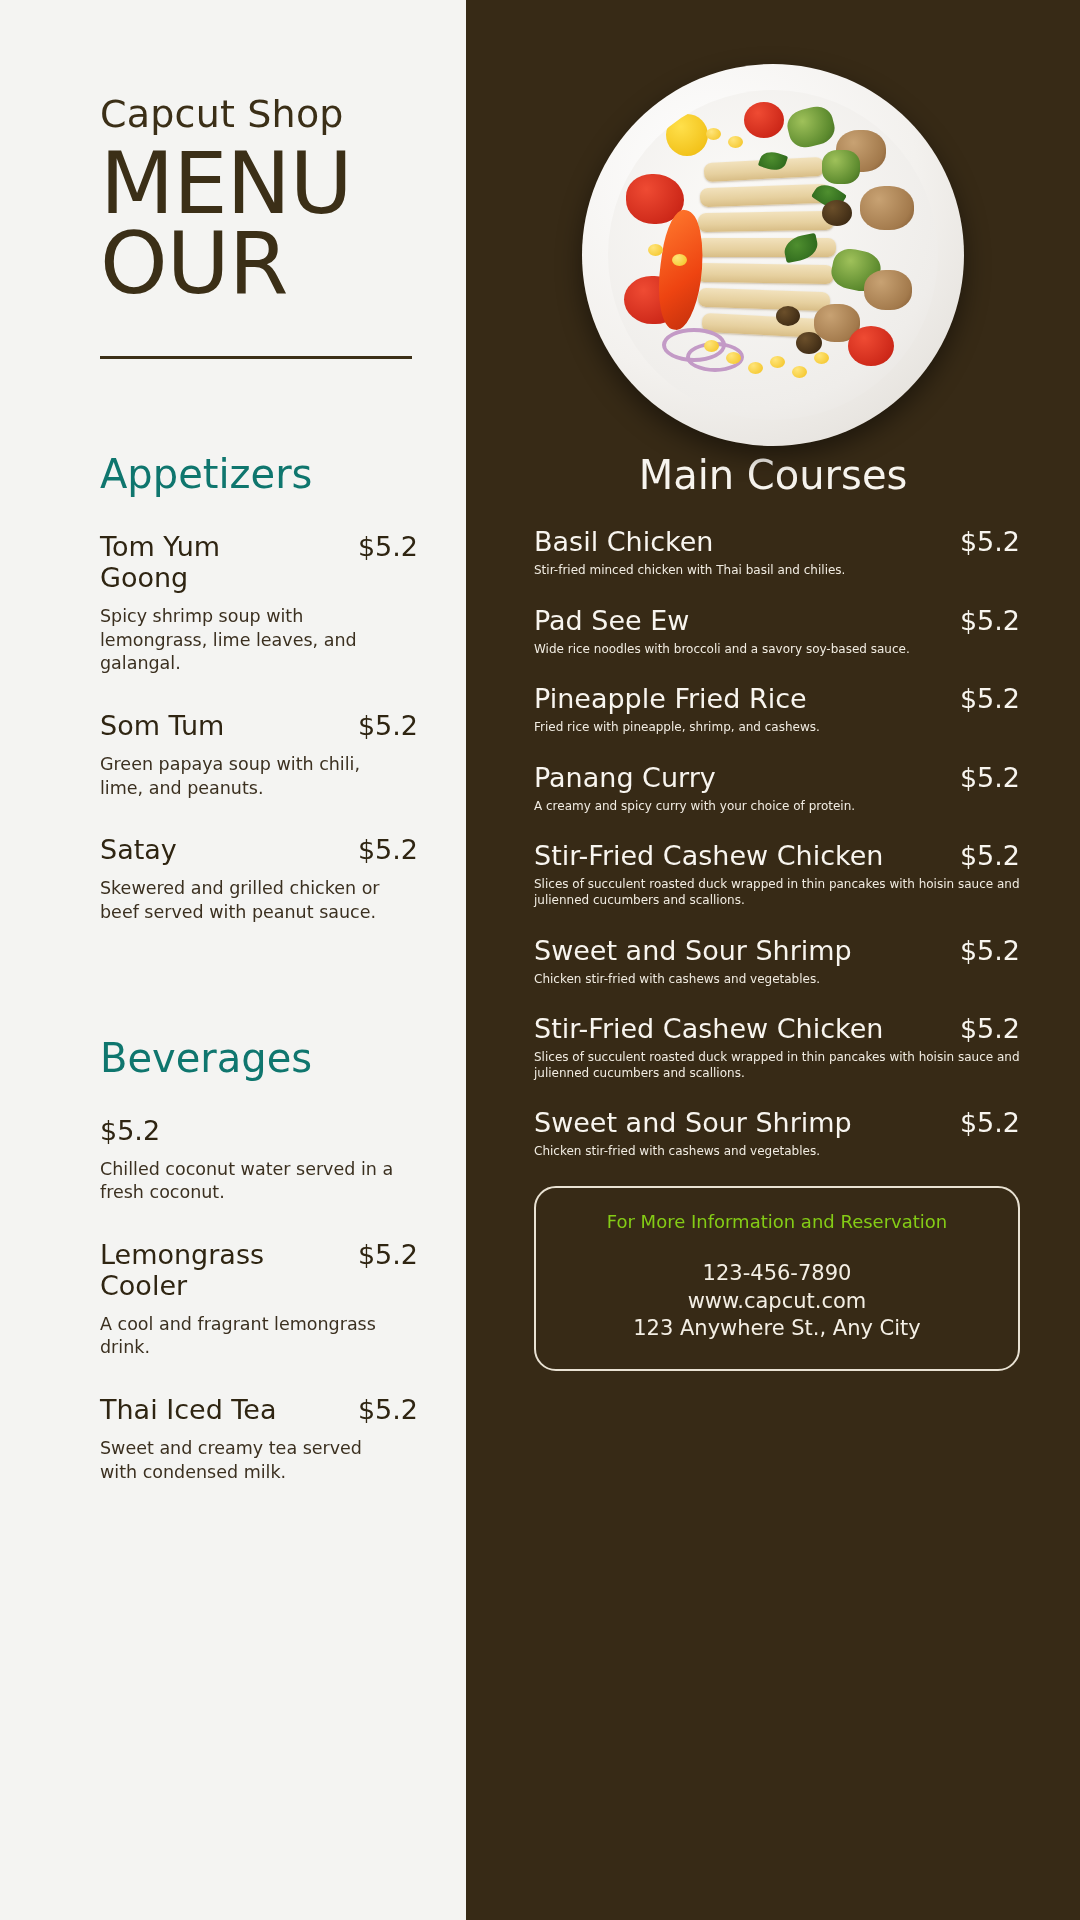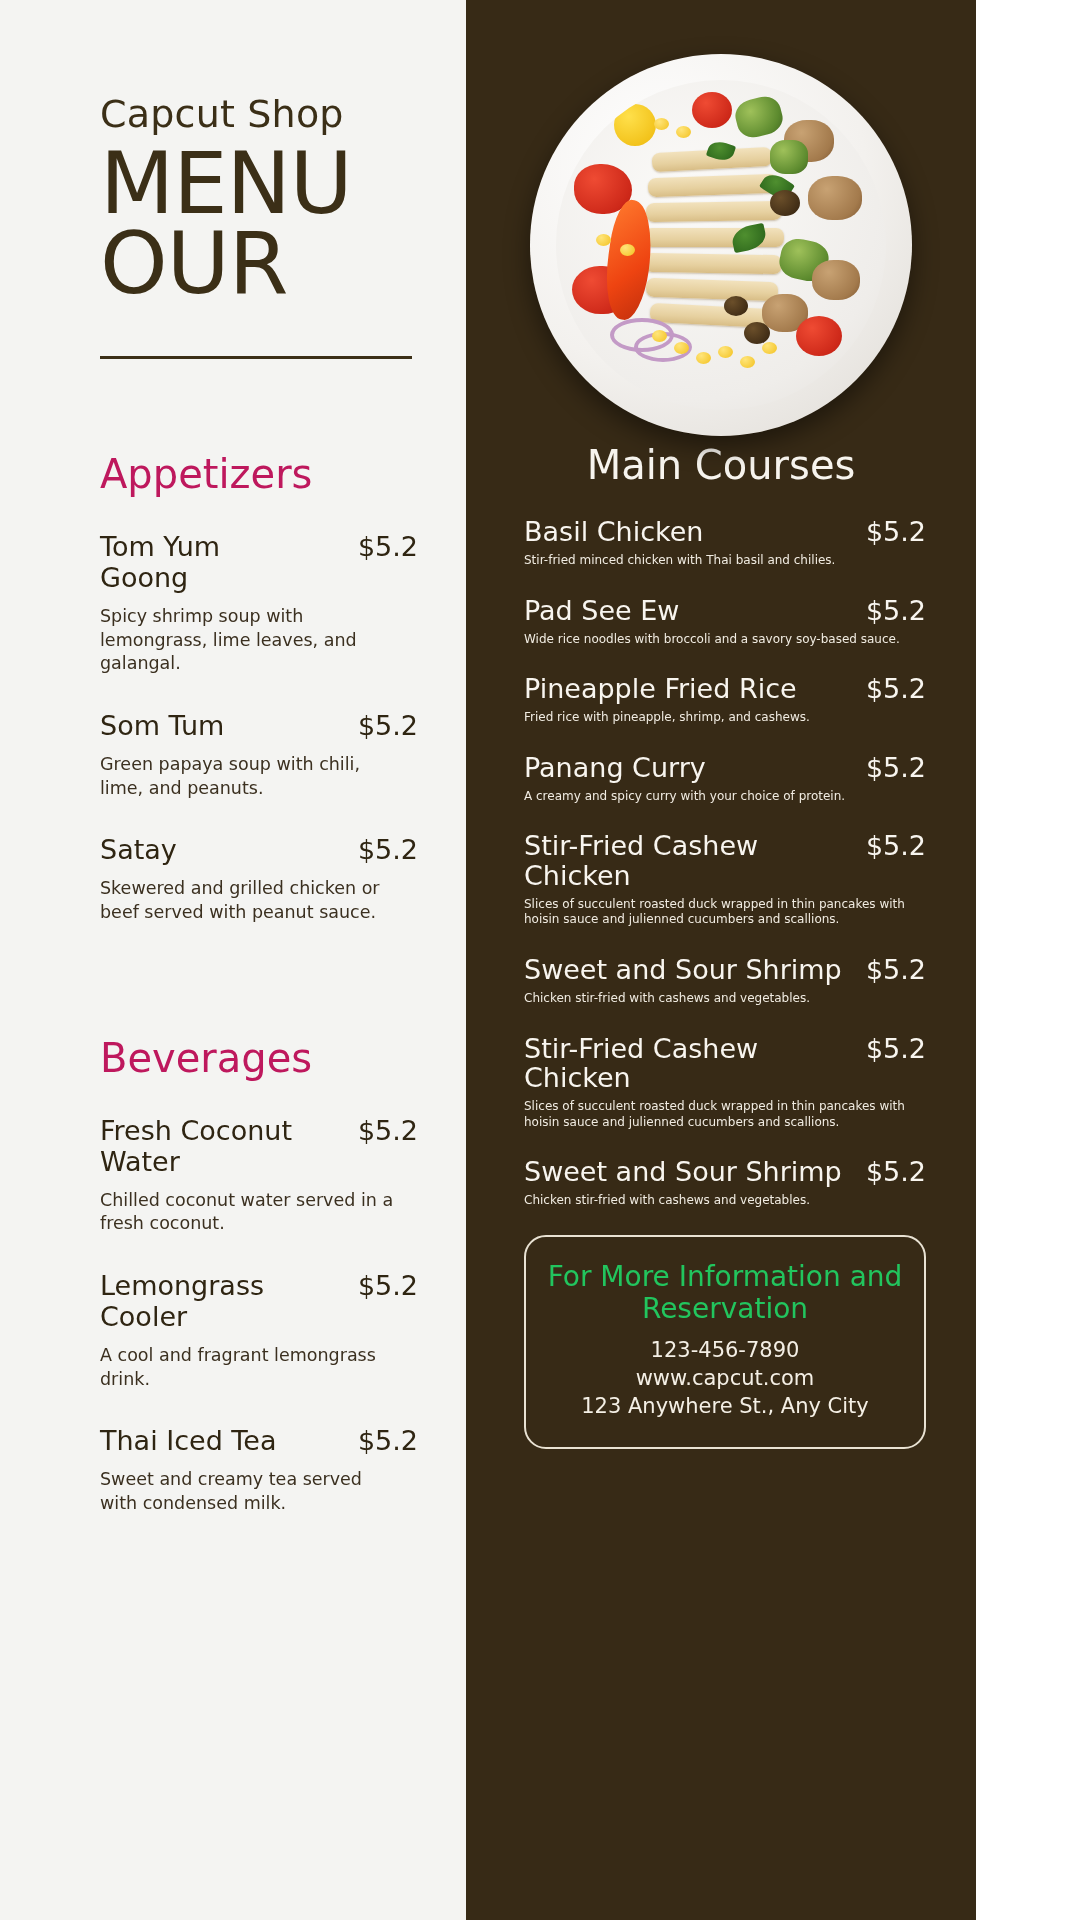--- a/index.html
+++ b/index.html
@@ -41,21 +41,21 @@
     letter-spacing: -1px;
   }
   .rule {
     width: 312px;
     height: 3px;
     background: #3b2f17;
     margin-top: 52px;
   }
   .section-title-left {
     font-size: 40px;
-    color: #be185d;
+    color: #0f766e;
     font-weight: 400;
     margin-top: 92px;
     margin-bottom: 34px;
   }
   .l-item { margin-bottom: 34px; max-width: 318px; }
   .l-row {
     display: flex;
     justify-content: space-between;
     align-items: flex-start;
     gap: 10px;
@@ -77,25 +77,25 @@
     font-size: 17.5px;
     color: #3b3020;
     line-height: 1.35;
     margin-top: 12px;
     max-width: 300px;
   }
   .beverages-gap { margin-top: 110px; }
 
   
   .right {
-    width: 510px;
+    width: 614px;
     height: 100%;
     background: #372a16;
     position: relative;
-    padding: 6px;
+    padding: 16px;
   }
   .dish-wrap {
     width: 100%;
     height: 430px;
     display: flex;
     align-items: center;
     justify-content: center;
     padding-top: 48px;
   }
   
@@ -206,24 +206,24 @@
     max-width: 500px;
   }
   .info-box {
     margin: 22px 44px 0 52px;
     border: 2px solid #e9e2d3;
     border-radius: 22px;
     padding: 24px 20px 26px 20px;
     text-align: center;
   }
   .info-title {
-    font-size: 28px;
-    color: #22c55e;
+    font-size: 18px;
+    color: #84cc16;
     line-height: 1.15;
-    margin-bottom: 12px;
+    margin-bottom: 27px;
     font-weight: 400;
   }
   .info-line {
     font-size: 21px;
     color: #f4efe5;
     line-height: 1.33;
   }
 </style>
 </head>
 <body>
@@ -264,21 +264,20 @@
         </div>
         <div class="l-desc">Skewered and grilled chicken or beef served with peanut sauce.</div>
       </div>
     </div>
 
     <div class="left-inner beverages-gap">
       <div class="section-title-left" style="margin-top:0;">Beverages</div>
 
       <div class="l-item">
         <div class="l-row">
-          <div class="l-name">Fresh Coconut Water</div>
           <div class="l-price">$5.2</div>
         </div>
         <div class="l-desc">Chilled coconut water served in a fresh coconut.</div>
       </div>
 
       <div class="l-item">
         <div class="l-row">
           <div class="l-name">Lemongrass Cooler</div>
           <div class="l-price">$5.2</div>
         </div>

